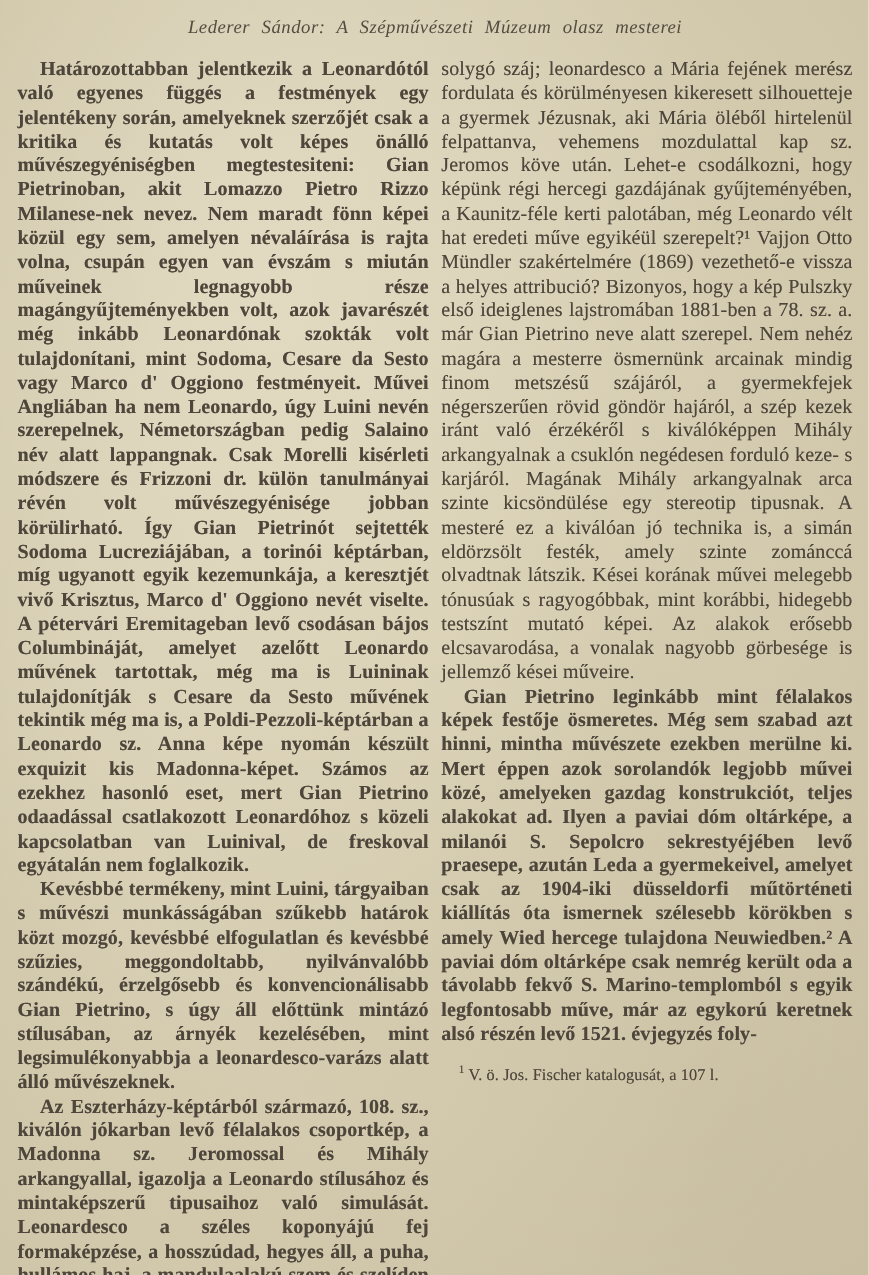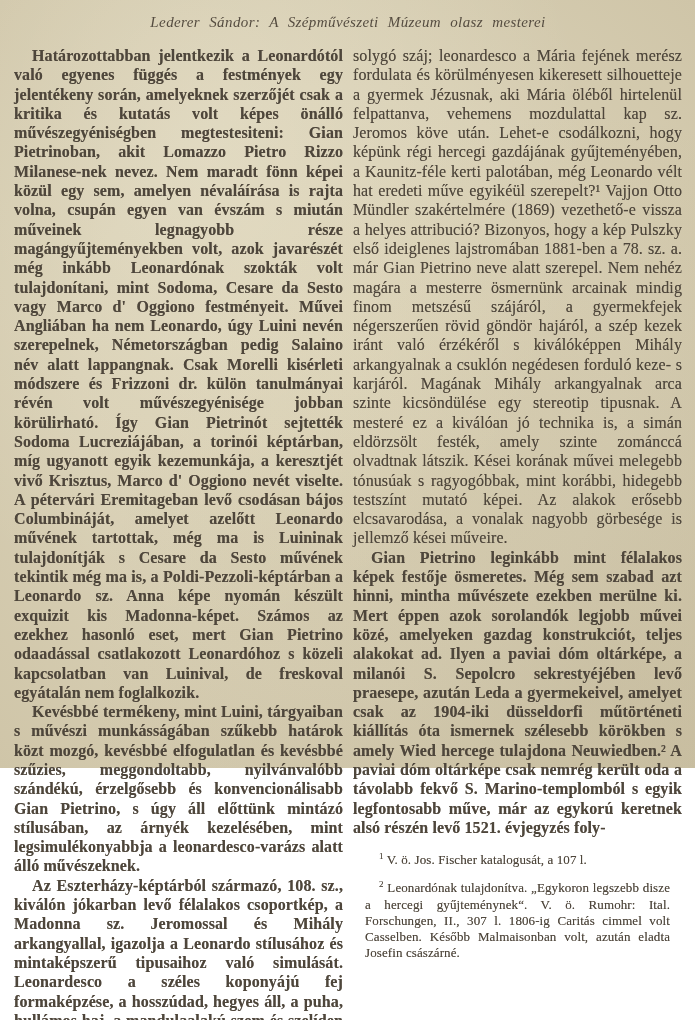--- a/index.html
+++ b/index.html
@@ -3,21 +3,21 @@
 <meta charset="utf-8">
 <style>
   html, body { margin: 0; padding: 0; }
   body {
     width: 695px; height: 1020px;
     font-family: "Liberation Serif", serif;
     overflow: hidden;
   }
   .page {
     position: relative;
-    width: 695px; height: 768px;
+    width: 695px; height: 1020px;
     box-sizing: border-box;
     padding: 10px 13px 0 14px;
     background:
       radial-gradient(ellipse at 30% 20%, rgba(255,252,235,0.25), rgba(0,0,0,0) 55%),
       radial-gradient(ellipse at 85% 90%, rgba(120,105,70,0.10), rgba(0,0,0,0) 60%),
       radial-gradient(ellipse at 50% 50%, #dbd2b6 0%, #d7ceb3 55%, #cfc5a8 100%);
     color: #4e463b;
   }
   .running-head {
     text-align: center;
@@ -45,21 +45,21 @@
   .page-number {
     margin: 9px 0 11px 30px;
     font-size: 20px;
     letter-spacing: 1px;
   }
   .footnotes {
     margin-top: 15px;
     font-size: 13px;
     line-height: 16.2px;
   }
-  .footnotes p { margin: 12px; text-indent: 14px; }
+  .footnotes p { margin: 0; text-indent: 14px; }
   .footnotes sup { font-size: 9px; line-height: 0; }
 </style>
 </head>
 <body>
 
 <div class="page">
 
   <div class="running-head">Lederer Sándor: A Szépművészeti Múzeum olasz mesterei</div>
 
   <div class="columns">
@@ -70,19 +70,18 @@
       <p class="indent">Az Eszterházy-képtárból származó, 108. sz., kiválón jókarban levő félalakos csoportkép, a Madonna sz. Jeromossal és Mihály arkangyallal, igazolja a Leonardo stílusához és mintaképszerű tipusaihoz való simulását. Leonardesco a széles koponyájú fej formaképzése, a hosszúdad, hegyes áll, a puha, hullámos haj, a mandulaalakú szem és szelíden mo-</p>
       <div class="page-number">396</div>
     </div>
 
     <div class="col">
       <p>solygó száj; leonardesco a Mária fejének merész fordulata és körülményesen kikeresett silhouetteje a gyermek Jézusnak, aki Mária öléből hirtelenül felpattanva, vehemens mozdulattal kap sz. Jeromos köve után. Lehet-e csodálkozni, hogy képünk régi hercegi gazdájának gyűjteményében, a Kaunitz-féle kerti palotában, még Leonardo vélt hat eredeti műve egyikéül szerepelt?¹ Vajjon Otto Mündler szakértelmére (1869) vezethető-e vissza a helyes attribució? Bizonyos, hogy a kép Pulszky első ideiglenes lajstromában 1881-ben a 78. sz. a. már Gian Pietrino neve alatt szerepel. Nem nehéz magára a mesterre ösmernünk arcainak mindig finom metszésű szájáról, a gyermekfejek négerszerűen rövid göndör hajáról, a szép kezek iránt való érzékéről s kiválóképpen Mihály arkangyalnak a csuklón negédesen forduló keze- s karjáról. Magának Mihály arkangyalnak arca szinte kicsöndülése egy stereotip tipusnak. A mesteré ez a kiválóan jó technika is, a simán eldörzsölt festék, amely szinte zománccá olvadtnak látszik. Kései korának művei melegebb tónusúak s ragyogóbbak, mint korábbi, hidegebb testszínt mutató képei. Az alakok erősebb elcsavarodása, a vonalak nagyobb görbesége is jellemző kései műveire.</p>
       <p class="indent">Gian Pietrino leginkább mint félalakos képek festője ösmeretes. Még sem szabad azt hinni, mintha művészete ezekben merülne ki. Mert éppen azok sorolandók legjobb művei közé, amelyeken gazdag konstrukciót, teljes alakokat ad. Ilyen a paviai dóm oltárképe, a milanói S. Sepolcro sekrestyéjében levő praesepe, azután Leda a gyermekeivel, amelyet csak az 1904-iki düsseldorfi műtörténeti kiállítás óta ismernek szélesebb körökben s amely Wied hercege tulajdona Neuwiedben.² A paviai dóm oltárképe csak nemrég került oda a távolabb fekvő S. Marino-templomból s egyik legfontosabb műve, már az egykorú keretnek alsó részén levő 1521. évjegyzés foly-</p>
 
       <div class="footnotes">
         <p><sup>1</sup><span> V. ö. Jos. Fischer katalogusát, a 107 l.</span></p>
-        <p><sup>2</sup><span> Leonardónak tulajdonítva. „Egykoron legszebb disze a hercegi gyűjteménynek“. V. ö. Rumohr: Ital. Forschungen, II., 307 l. 1806-ig Caritás cimmel volt Casselben. Később Malmaisonban volt, azután eladta Josefin császárné.</span></p>
       </div>
     </div>
 
   </div>
 
 </div>
 
 </body></html>

